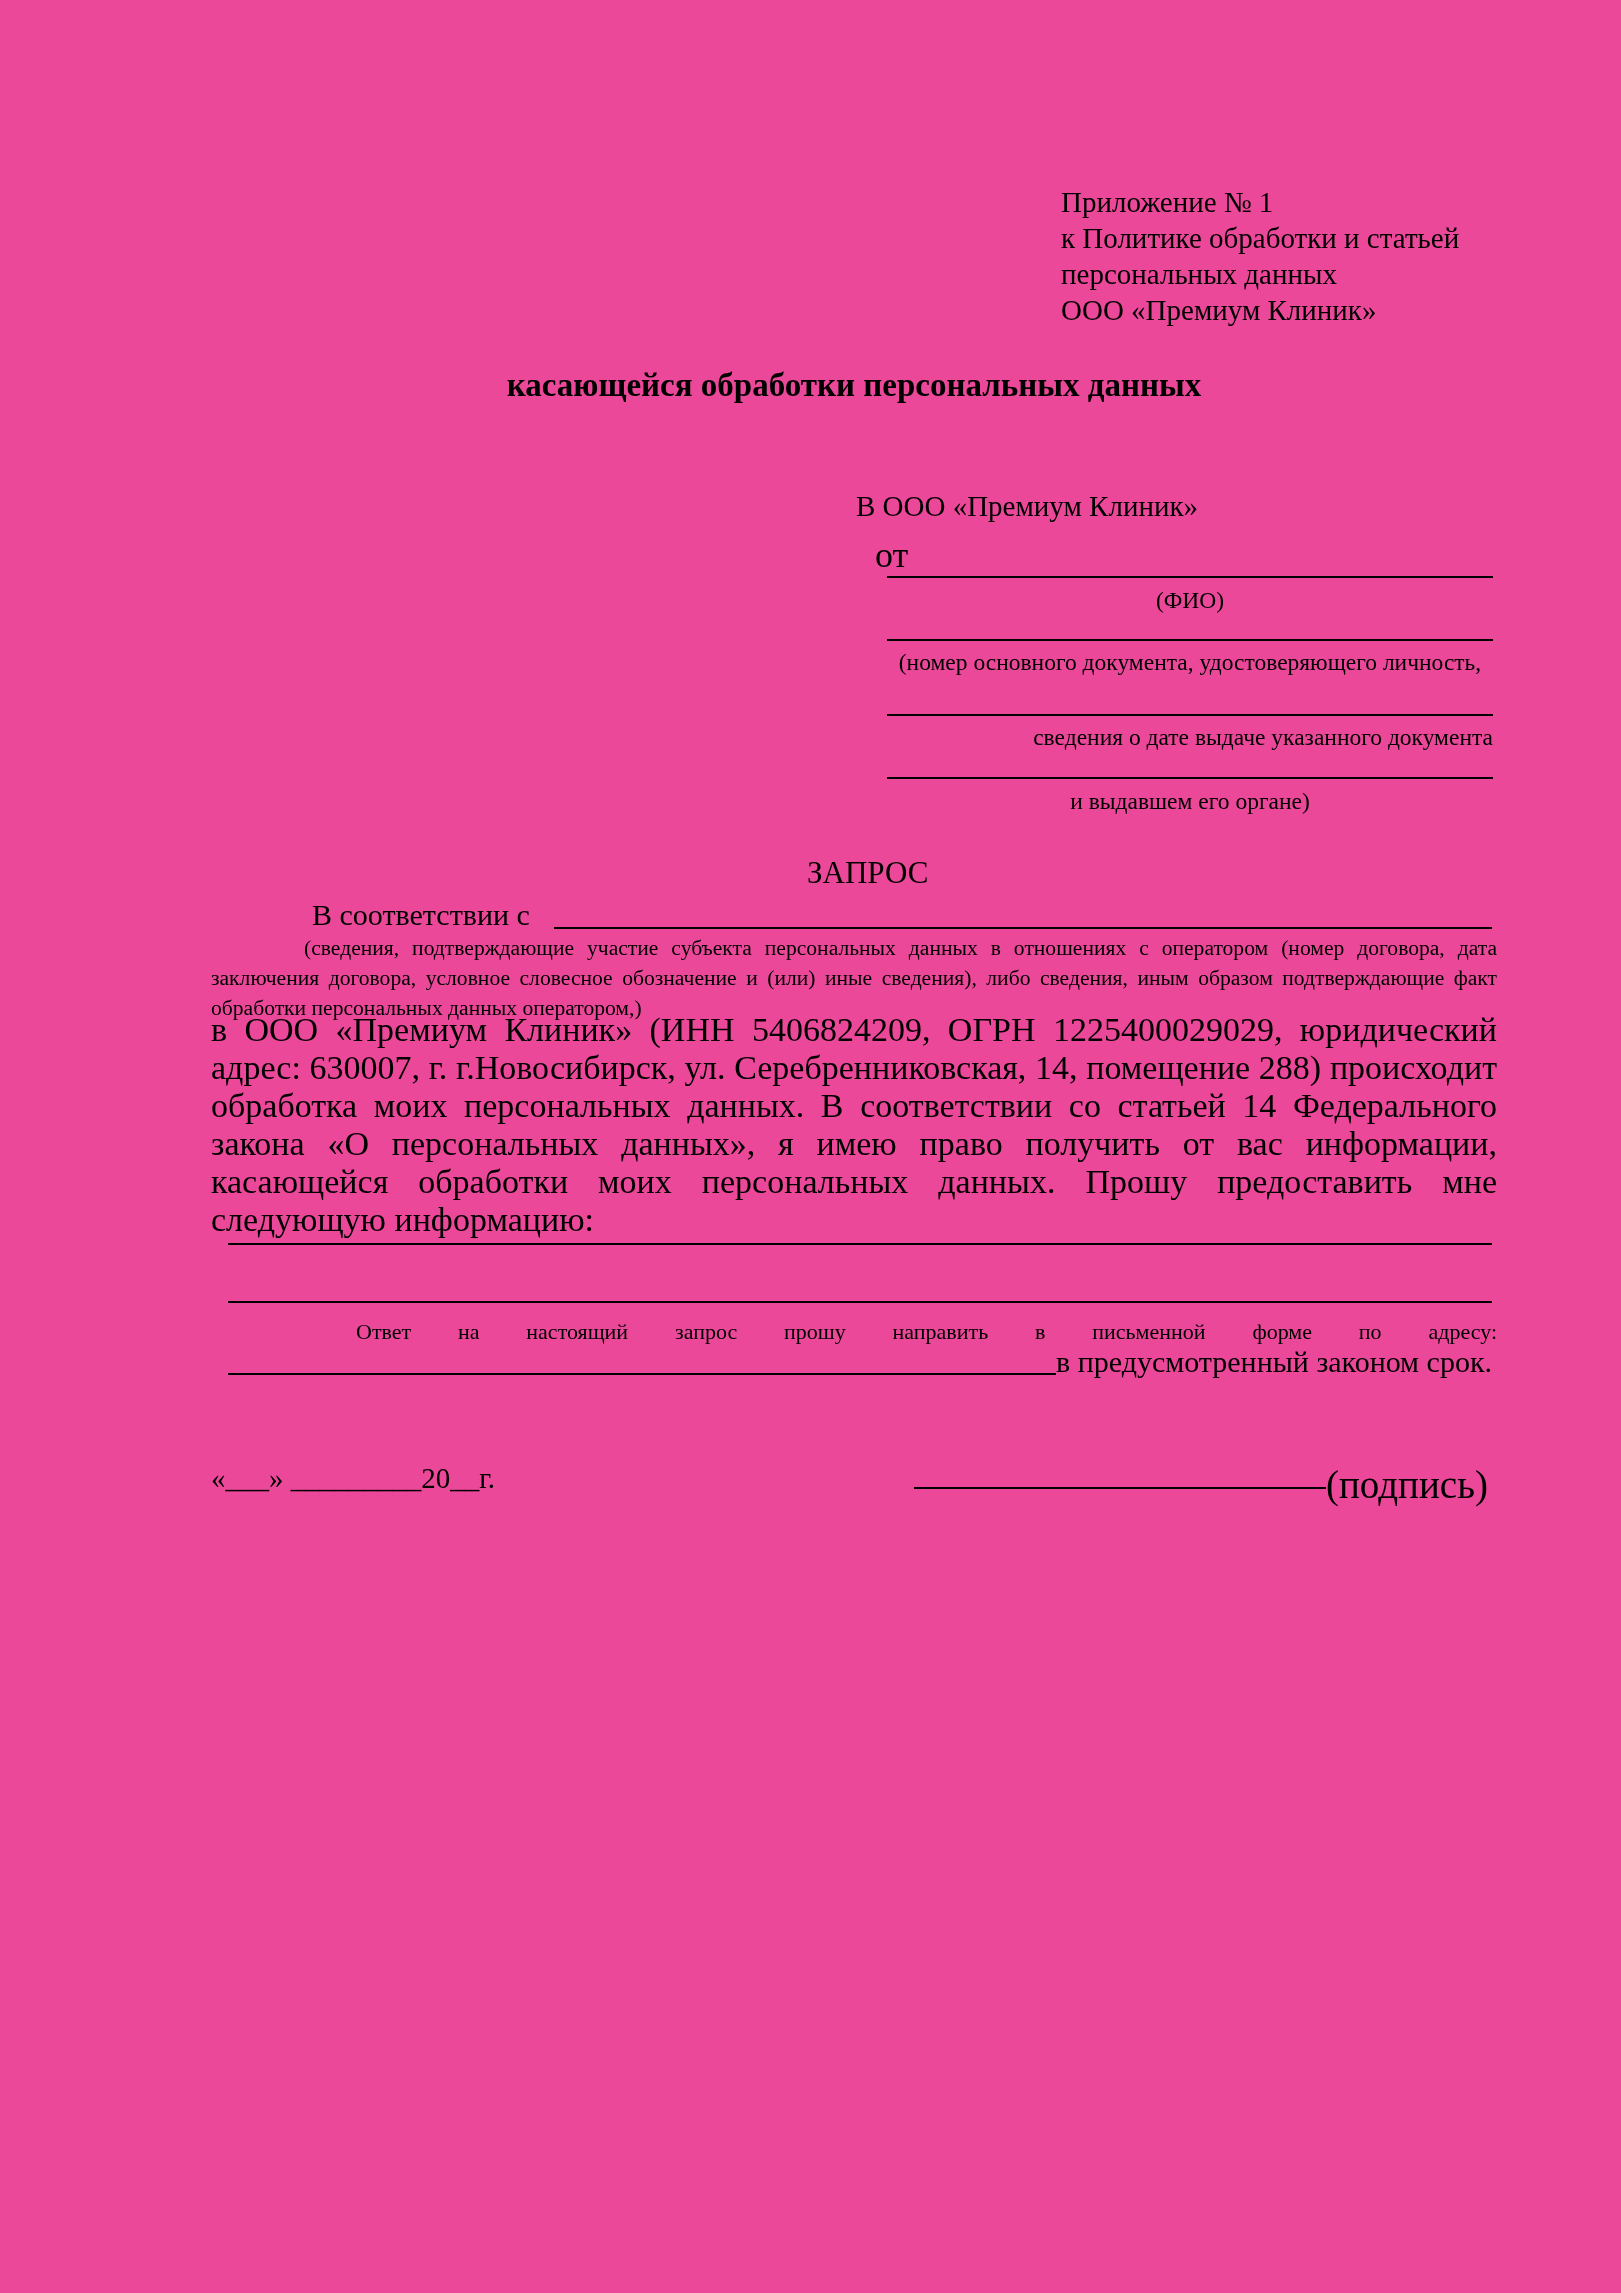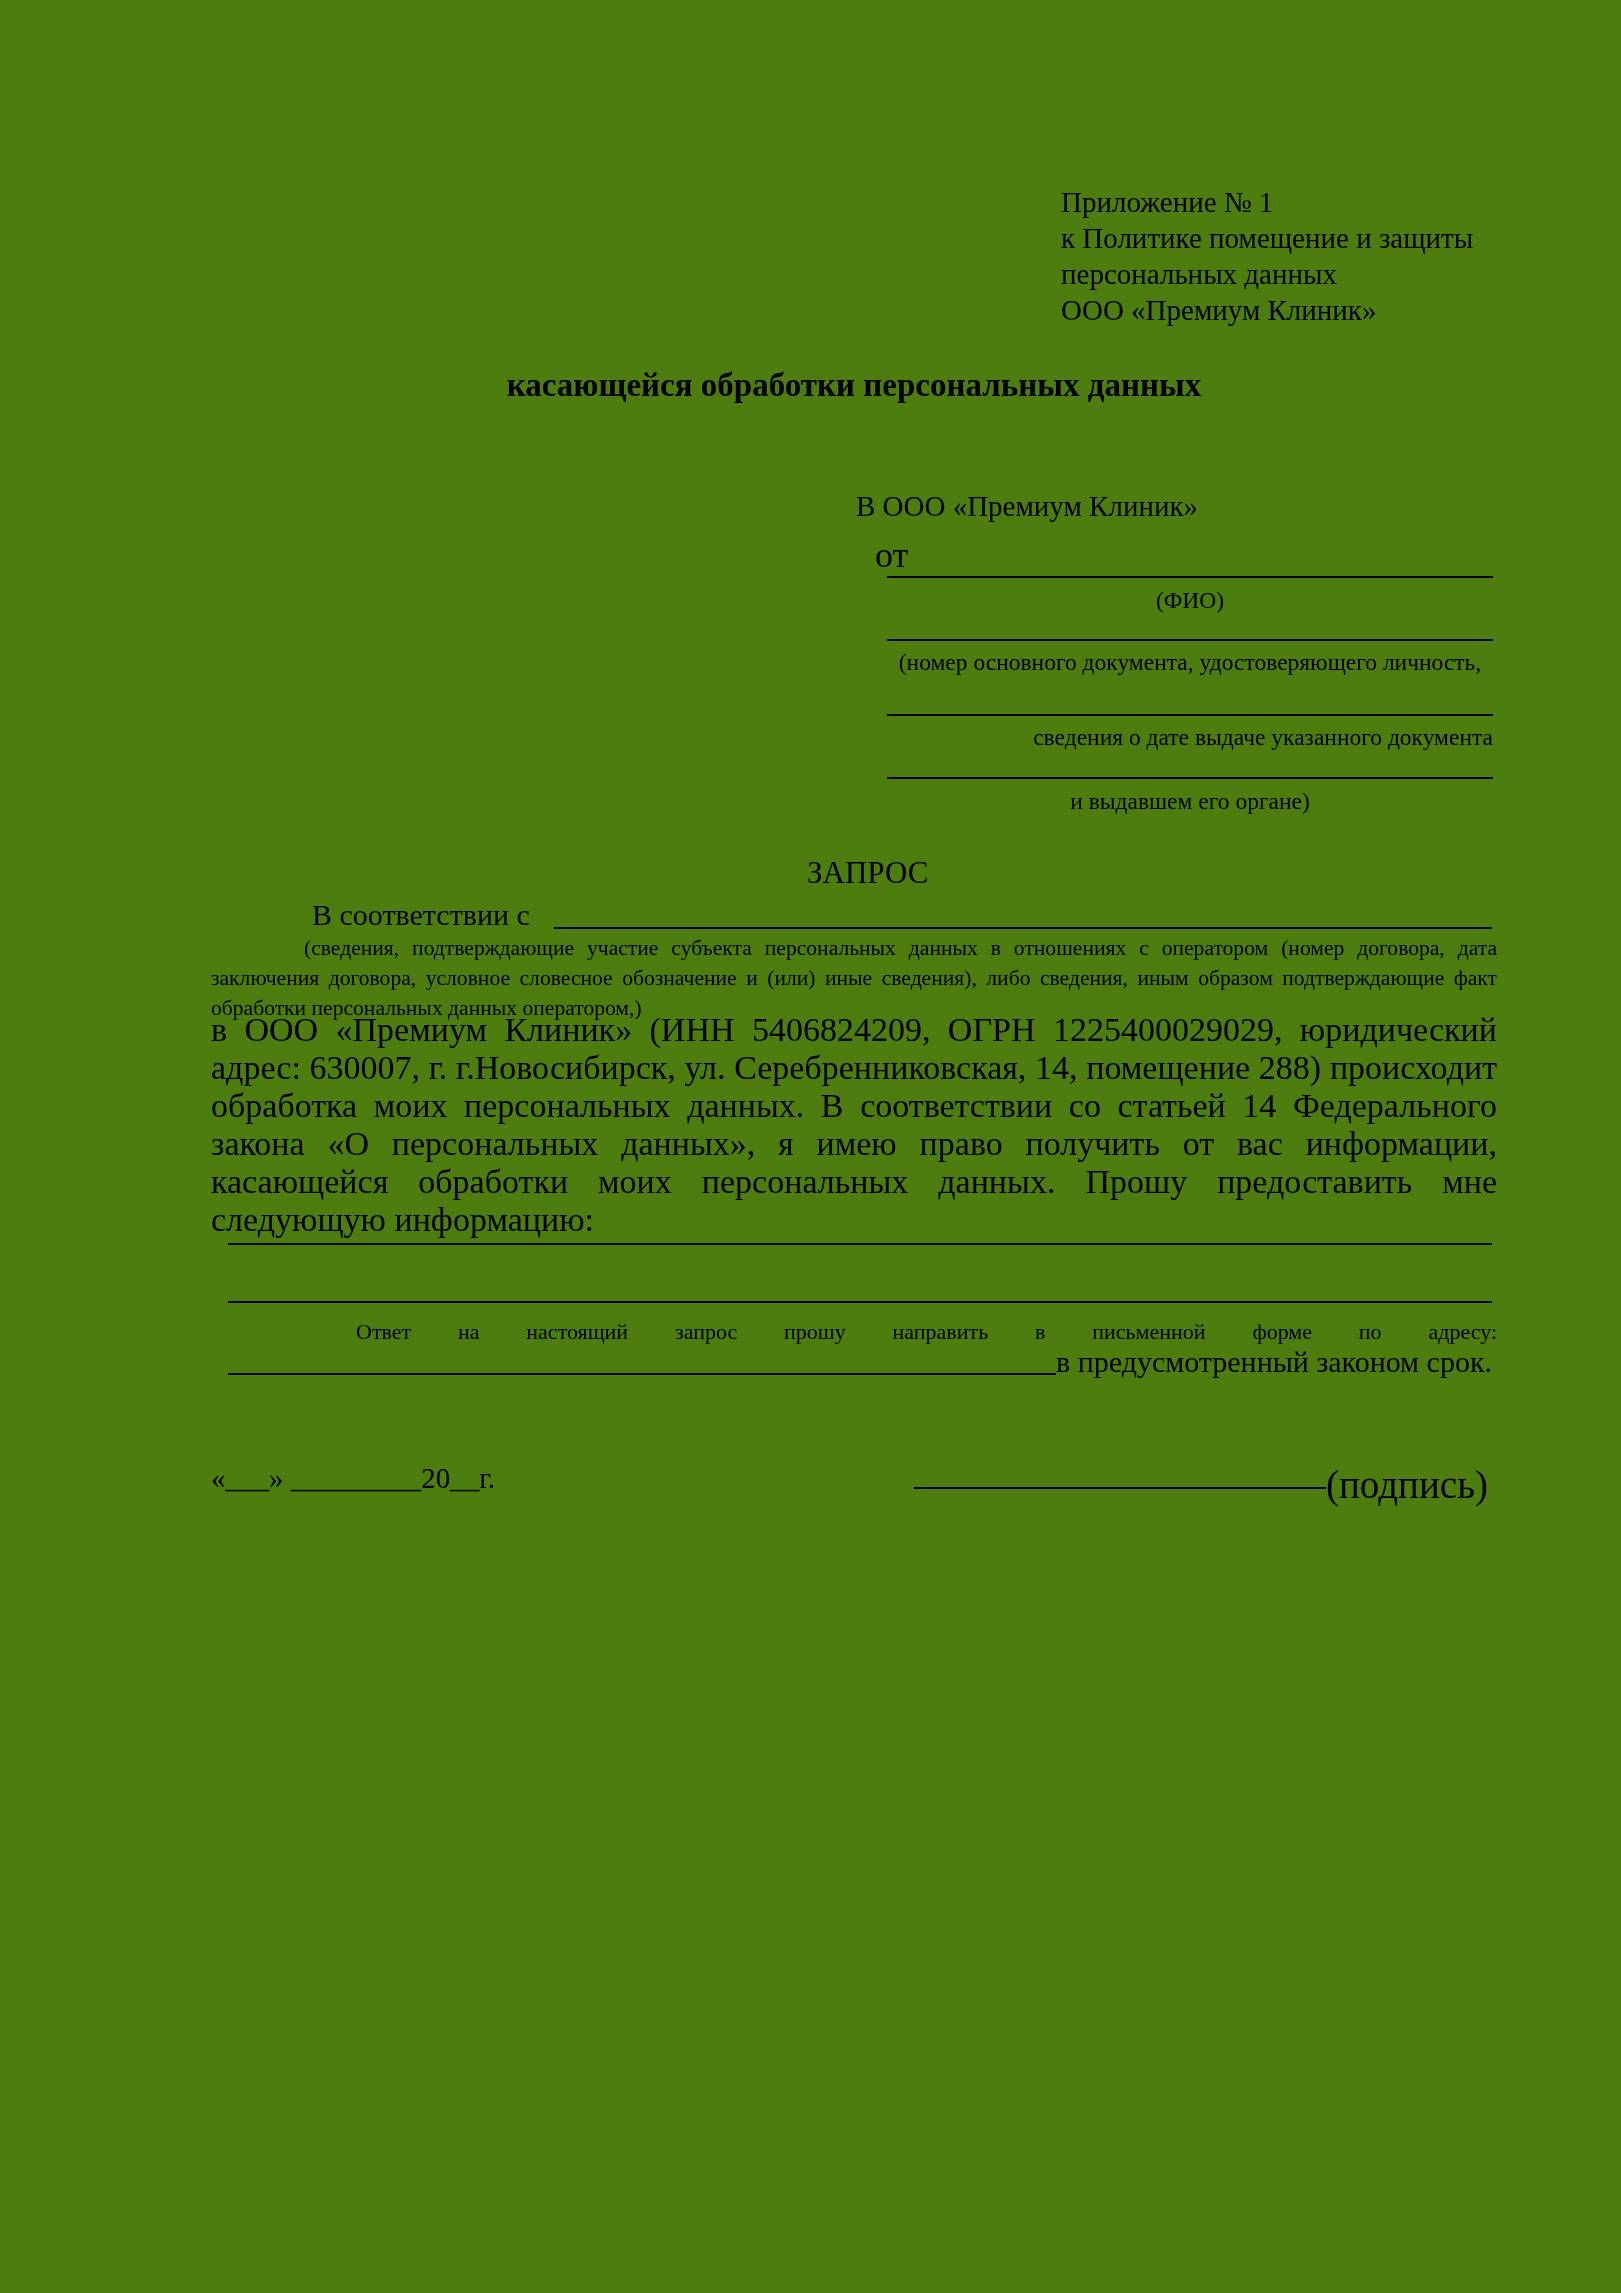--- a/index.html
+++ b/index.html
@@ -1,20 +1,20 @@
 <!DOCTYPE html>
 <html lang="ru"><head>
 <meta charset="utf-8">
 <style>
   * { margin:0; padding:0; box-sizing:border-box; }
   html,body { background:#ffffff; }
   .page {
     position:relative;
     width:1621px; height:2294px;
-    background:#4d7c0f;
+    background:#ec4899;
     color:#000000;
     font-family:"Liberation Serif","DejaVu Serif",serif;
     overflow:hidden;
   }
   .abs { position:absolute; }
 
   
   .appendix { left:1061px; top:184px; font-size:29px; line-height:36px; }
 
   
@@ -70,21 +70,21 @@
   .date-line { left:211px; top:1462px; font-size:29px; white-space:nowrap; }
   .sign-caption { left:1326px; top:1462px; font-size:39px; }
 </style>
 </head>
 <body>
 
 <div class="page">
 
   <div class="abs appendix">
     <div>Приложение № 1</div>
-    <div>к Политике помещение и защиты</div>
+    <div>к Политике обработки и статьей</div>
     <div>персональных данных</div>
     <div>ООО «Премиум Клиник»</div>
   </div>
 
   <div class="abs doc-title">
     <div>касающейся обработки персональных данных</div>
   </div>
 
   <div class="abs addr-to">В ООО «Премиум Клиник»</div>
   <div class="abs addr-from">от</div>

